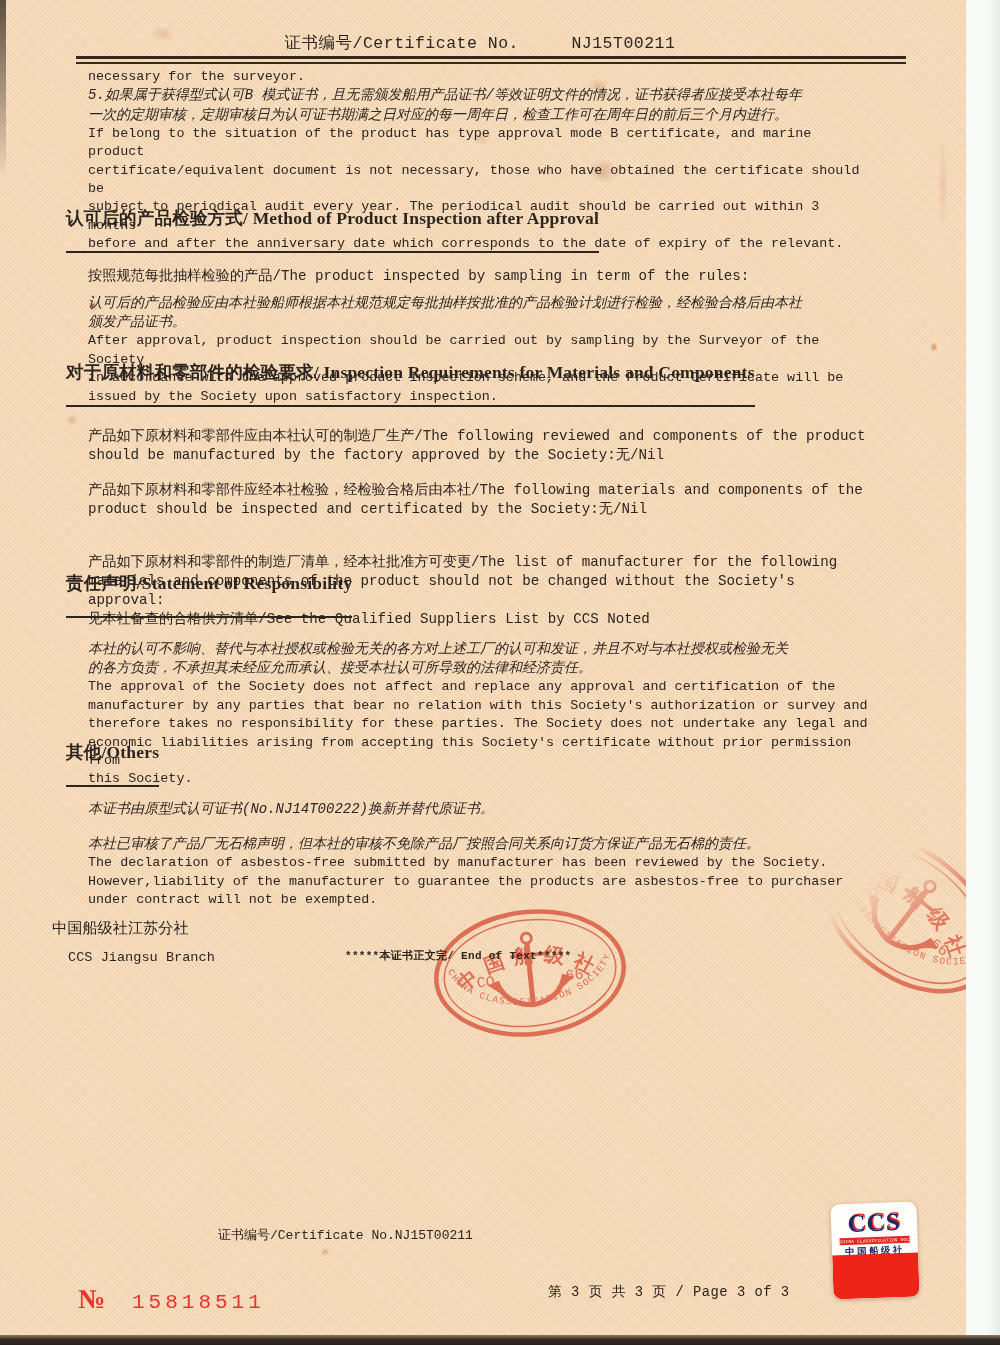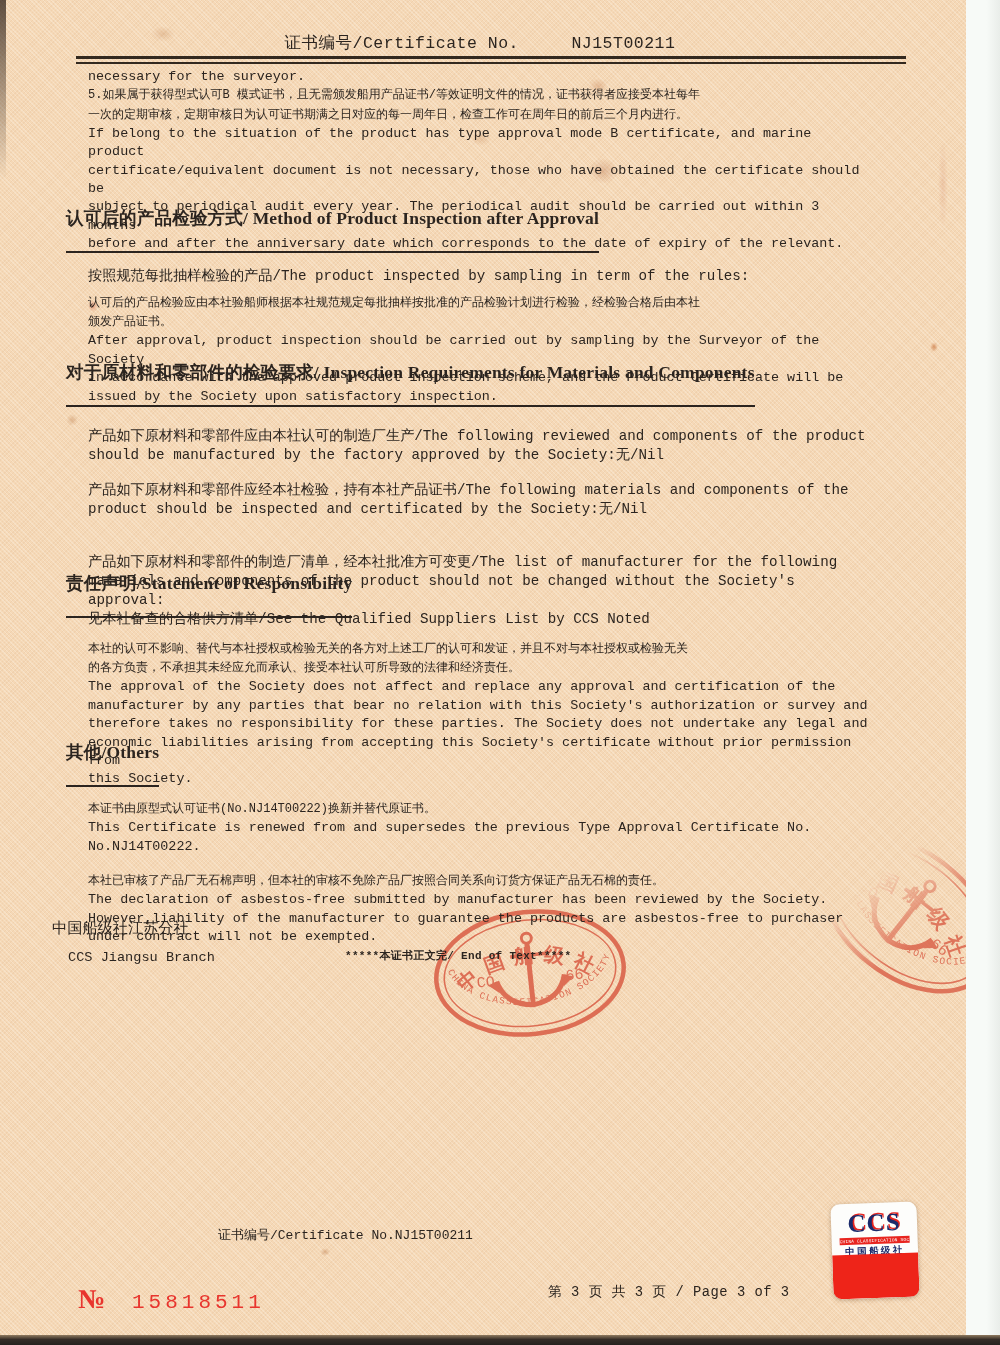--- a/index.html
+++ b/index.html
@@ -15,21 +15,21 @@
 
   
   .hdr{position:absolute;top:32px;left:0;width:960px;text-align:center;font-size:16.5px;letter-spacing:.5px;}
   .hdr .num{display:inline-block;margin-left:42px;text-align:center;}
   .rule{position:absolute;top:56px;left:76px;width:830px;height:3px;
         border-top:3.5px solid #33291f;border-bottom:2px solid #33291f;}
 
   
   .blk{position:absolute;left:88px;width:784px;}
   .en{font-size:13.4px;line-height:18.4px;white-space:pre-line;}
-  .zh{font-size:12px;line-height:19.2px;white-space:pre-line;}
+  .zh{font-size:14px;line-height:19.2px;white-space:pre-line;font-style:italic;}
   .mx{font-size:14.2px;line-height:19px;white-space:pre-line;}
   .sec{position:absolute;left:66px;width:806px;}
   .sec .body{margin-left:22px;width:784px;}
   .heading{display:inline-block;border-bottom:2.5px solid #2b241f;padding-bottom:21px;
            font-family:"Liberation Serif","DejaVu Serif",serif;font-weight:bold;
            font-size:17.5px;letter-spacing:.2px;white-space:nowrap;}
   .mt8{margin-top:8px}.mt13{margin-top:13px}.mt14{margin-top:14px}
   .mt16{margin-top:16px}.mt17{margin-top:34px}.mt20{margin-top:20px}.mt22{margin-top:22px}
 
   .sig-zh{position:absolute;left:52px;top:918px;font-size:15.2px;}
@@ -175,21 +175,21 @@
 in accordance with the approved product inspection scheme, and the Product Certificate will be
 issued by the Society upon satisfactory inspection.</div>
       </div>
     </div>
 
     <div class="sec" style="top:360px;">
       <div class="heading">对于原材料和零部件的检验要求/ Inspection Requirements for Materials and Components</div>
       <div class="body">
         <div class="mx mt20">产品如下原材料和零部件应由本社认可的制造厂生产/The following reviewed and components of the product
 should be manufactured by the factory approved by the Society:无/Nil</div>
-        <div class="mx mt16">产品如下原材料和零部件应经本社检验，持有本社产品证书/The following materials and components of the
+        <div class="mx mt16">产品如下原材料和零部件应经本社检验，经检验合格后由本社/The following materials and components of the
 product should be inspected and certificated by the Society:无/Nil</div>
         <div class="mx mt17">产品如下原材料和零部件的制造厂清单，经本社批准方可变更/The list of manufacturer for the following
 materials and components of the product should not be changed without the Society's approval:
 见本社备查的合格供方清单/See the Qualified Suppliers List by CCS Noted</div>
       </div>
     </div>
 
     <div class="sec" style="top:571px;">
       <div class="heading">责任声明/Statement of Responsibility</div>
       <div class="body">
@@ -200,22 +200,20 @@
 therefore takes no responsibility for these parties. The Society does not undertake any legal and
 economic liabilities arising from accepting this Society's certificate without prior permission from
 this Society.</div>
       </div>
     </div>
 
     <div class="sec" style="top:740px;">
       <div class="heading">其他/Others</div>
       <div class="body">
         <div class="zh mt13">本证书由原型式认可证书(No.NJ14T00222)换新并替代原证书。</div>
-        <div class="en">This Certificate is renewed from and supersedes the previous Type Approval Certificate No.
-No.NJ14T00222.</div>
         <div class="zh mt16">本社已审核了产品厂无石棉声明，但本社的审核不免除产品厂按照合同关系向订货方保证产品无石棉的责任。</div>
         <div class="en">The declaration of asbestos-free submitted by manufacturer has been reviewed by the Society.
 However,liability of the manufacturer to guarantee the products are asbestos-free to purchaser
 under contract will not be exempted.</div>
       </div>
     </div>
 
     <div class="sig-zh">中国船级社江苏分社</div>
     <div class="sig-en">CCS Jiangsu Branch</div>
     <div class="endline">*****本证书正文完/ End of Text*****</div>

